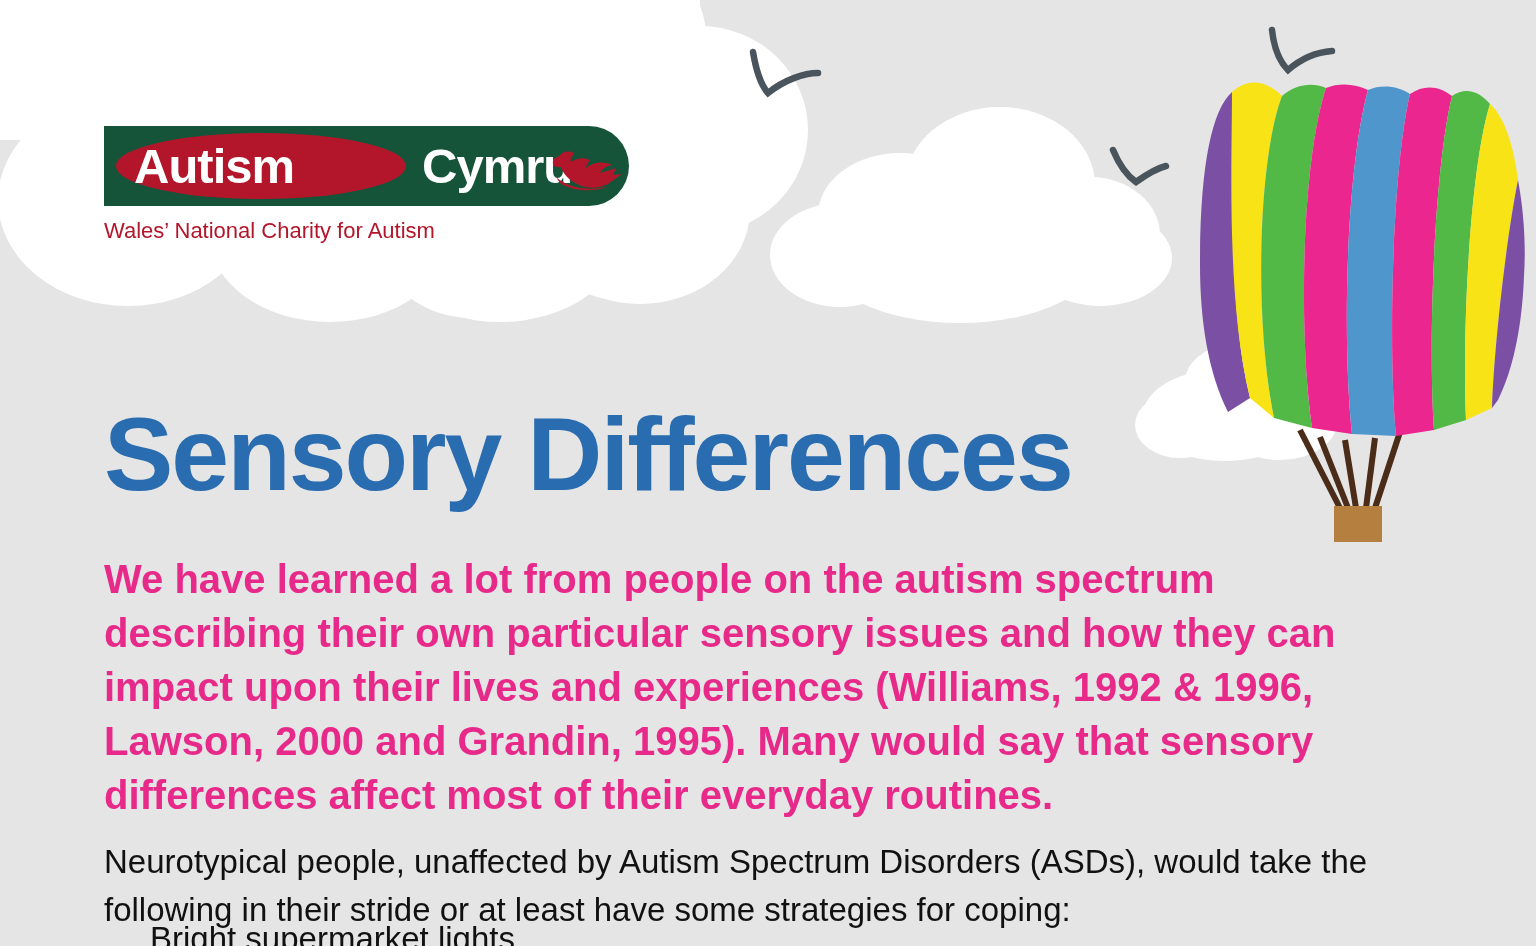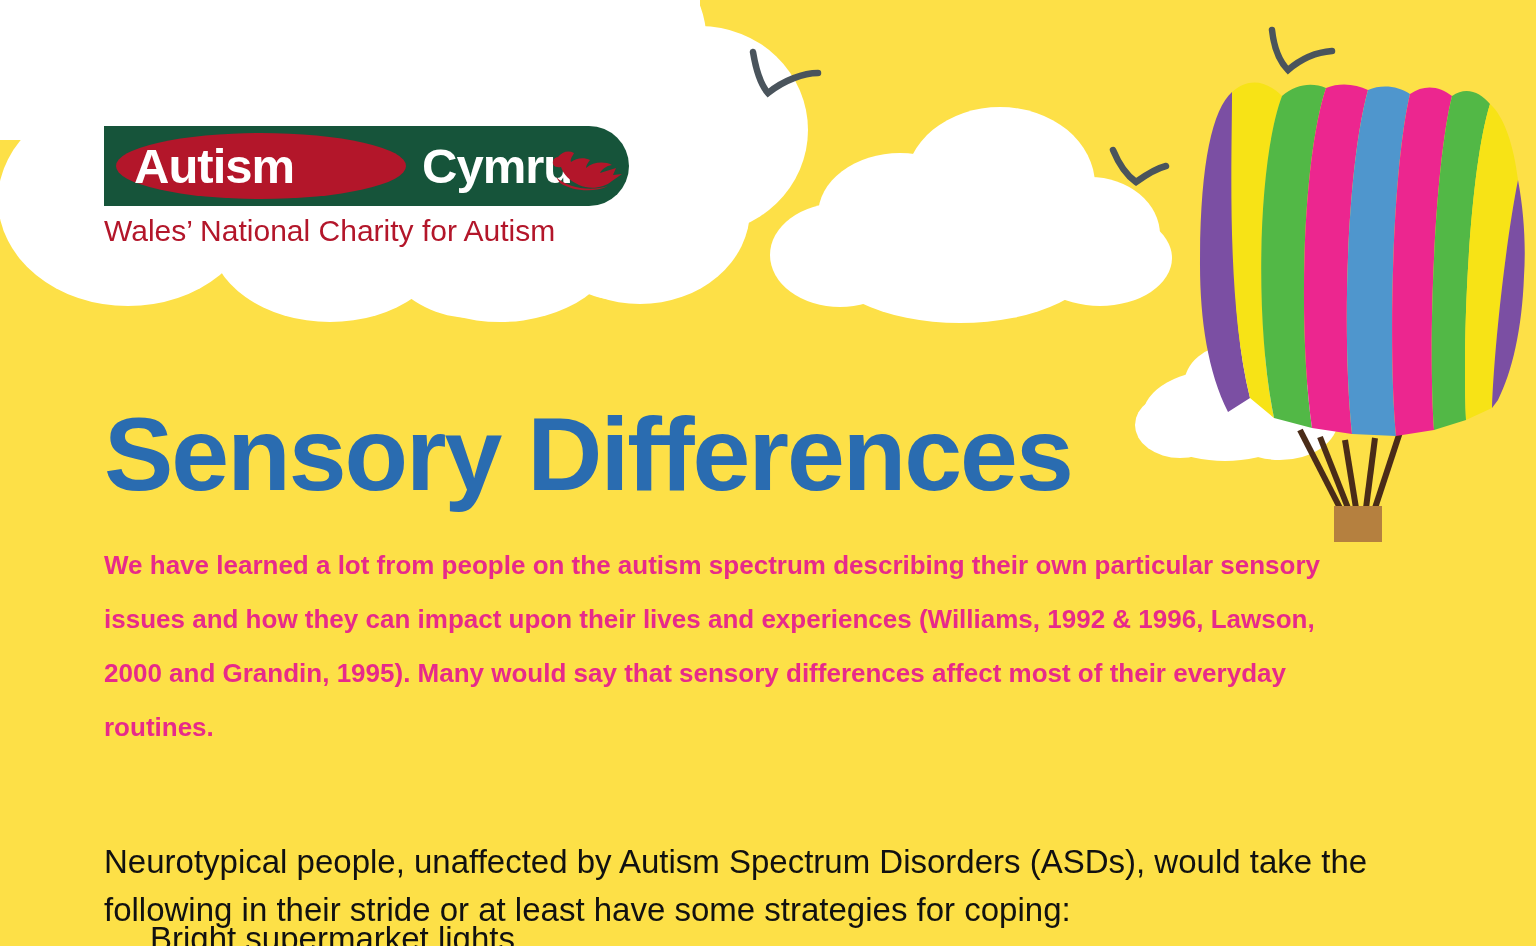--- a/index.html
+++ b/index.html
@@ -9,21 +9,21 @@
   body {
     width: 1536px;
     height: 946px;
     overflow: hidden;
     font-family: "Liberation Sans", sans-serif;
   }
   #page {
     position: relative;
     width: 1536px;
     height: 946px;
-    background: #fde047;
+    background: #e5e5e5;
     overflow: hidden;
   }
 
   
   .sky-layer {
     position: absolute;
     inset: 0;
     width: 1536px;
     height: 946px;
     pointer-events: none;
@@ -78,21 +78,21 @@
   }
   #logo-dragon {
     position: absolute;
     left: 448px;
     top: 18px;
     width: 72px;
     height: 48px;
   }
   .logo-tagline {
     color: #b3162a;
-    font-size: 30px;
+    font-size: 22px;
     font-family: "Liberation Sans", sans-serif;
     line-height: 30px;
     white-space: nowrap;
   }
   #logo-tagline-en { margin-top: 10px; }
 
   
   #page-title {
     position: absolute;
     left: 104px;
@@ -106,21 +106,21 @@
     font-family: "Liberation Sans", sans-serif;
   }
 
   
   #intro-paragraph {
     position: absolute;
     left: 104px;
     top: 512px;
     width: 1265px;
     color: #e72a8a;
-    font-size: 26px;
+    font-size: 40px;
     font-weight: bold;
     line-height: 54px;
     font-family: "Liberation Sans", sans-serif;
   }
   #secondary-paragraph {
     position: absolute;
     left: 104px;
     top: 805px;
     width: 1345px;
     color: #111111;

